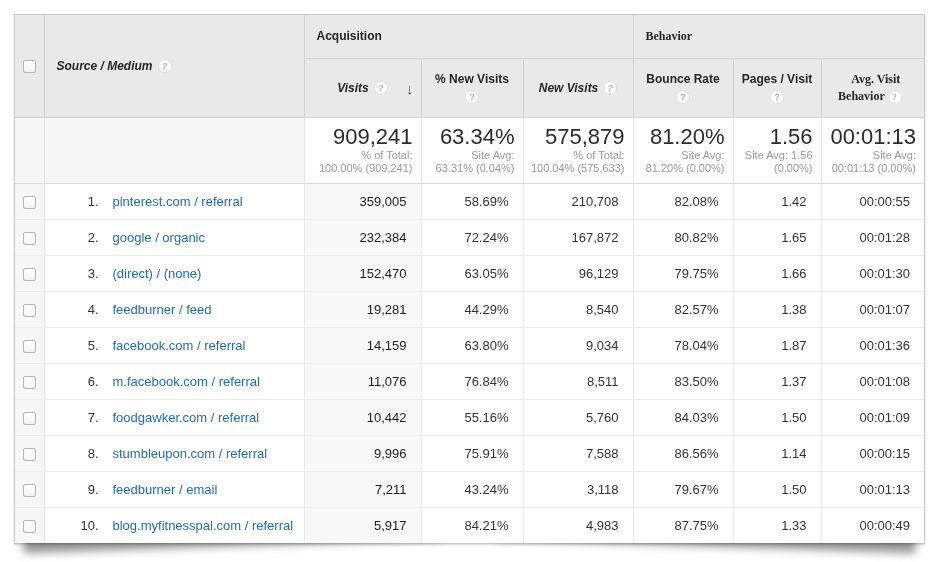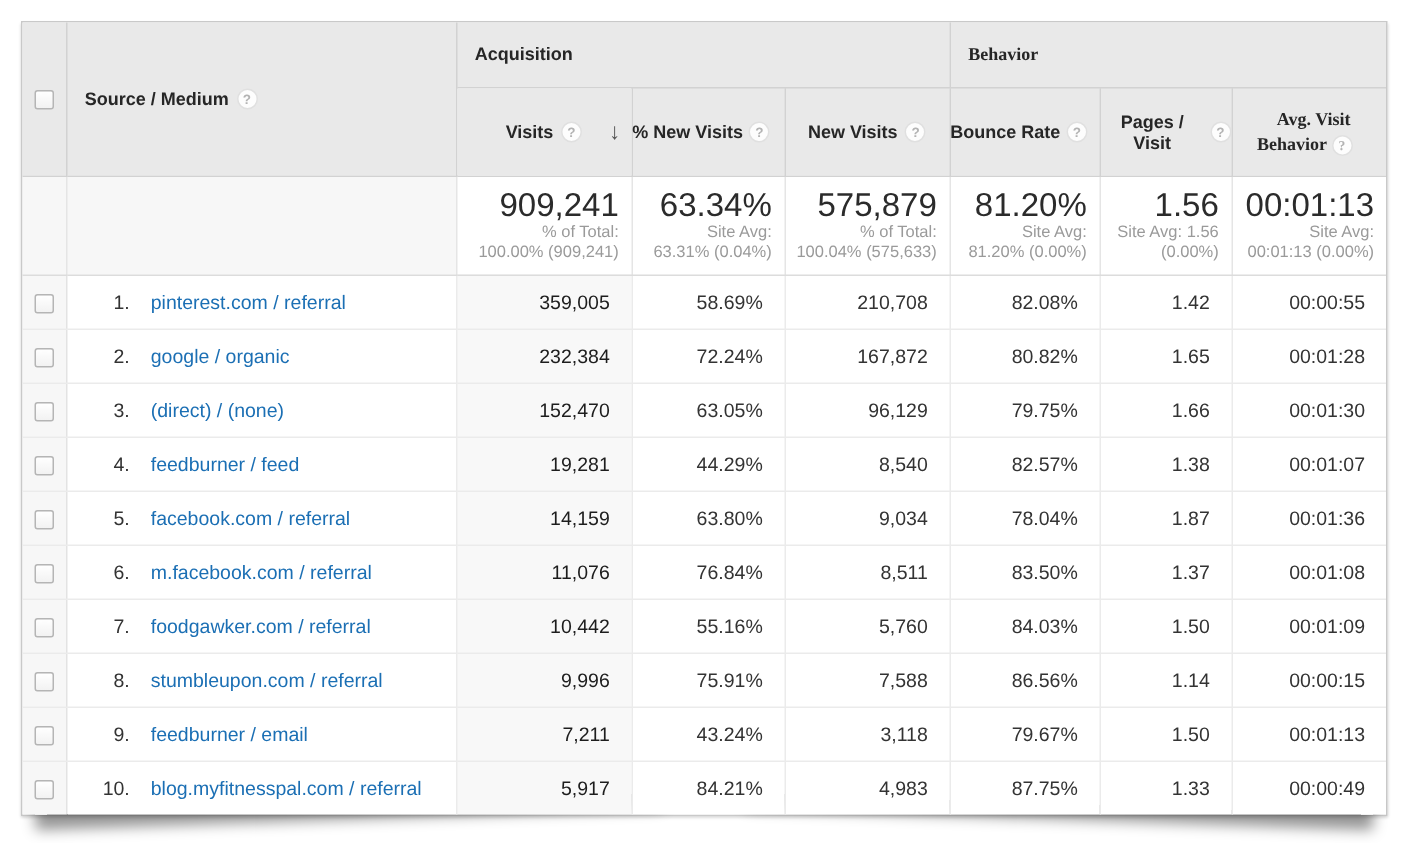--- a/index.html
+++ b/index.html
@@ -26,22 +26,22 @@
              border-right:1px solid #d2d2d2; border-bottom:1px solid #d2d2d2;
              vertical-align:middle; }
   thead th:last-child { border-right:none;font-family:Liberation Serif, serif; }
   tr.group-row th { height:43px; }
   th.group-head { text-align:left; padding-left:12px;margin-top:15px; }
   tr.col-row th { height:59px; text-align:center; }
   th.cb-head { text-align:center; }
   th.src-head { text-align:left; padding-left:12px; }
   th.visits-head { position:relative; }
 
-  .hstack { display:flex; flex-direction:row; align-items:center; gap:4px; }
-  .hinline { display:inline-flex; align-items:center; gap:5px; justify-content:center; }
+  .hstack { display:flex; flex-direction:column; align-items:center; gap:4px; }
+  .hinline { display:inline-flex; align-items:center; gap:5px; justify-content:center;font-style:italic; }
 
   .help { display:inline-block; width:14px; height:14px; border-radius:50%;
           background:#fdfdfd; border:1px solid #e0e0e0; color:#b3b3b3;
           font-size:9px; font-weight:bold; line-height:13px; text-align:center;
           vertical-align:middle; }
   .sort-arrow { position:absolute; right:7px; top:50%; transform:translateY(-50%);
           font-size:15px; font-weight:normal; color:#555; }
 
   .checkbox { display:inline-block; width:13px; height:13px; border:1px solid #b5b5b5;
           border-radius:2px; background:linear-gradient(#fff,#f2f2f2); vertical-align:middle; }
@@ -54,21 +54,21 @@
   td.metric { text-align:right; padding:6px 8px 6px 4px; }
   .sum-val { font-size:22px; color:#2b2b2b; line-height:24px; white-space:nowrap; }
   .sum-sub { font-size:11px; color:#9a9a9a; line-height:13px; white-space:nowrap; }
 
   
   tbody td { height:36px; border-bottom:1px solid #ebebeb; border-right:1px solid #ebebeb;
              vertical-align:middle; background:#fff; }
   tbody td:last-child { border-right:none; }
   tbody tr:last-child td { border-bottom:none; }
   td.cb { background:#f7f7f7; text-align:center; border-right:1px solid #e3e3e3; }
-  td.src { padding-left:8px; white-space:nowrap; overflow:hidden; }
+  td.src { padding-left:20px; white-space:nowrap; overflow:hidden; }
   .rank { display:inline-block; width:34px; text-align:right; margin-right:14px; color:#333; }
   a.src-link { color:#1b6fb4; text-decoration:none; }
   td.num { text-align:right; padding-right:14px; white-space:nowrap; }
   td.vis { background:#f8f8f8; font-weight:normal; color:#1d1d1d; }
 </style>
 </head>
 <body>
 
 <div class="stage">
   <div class="card">

